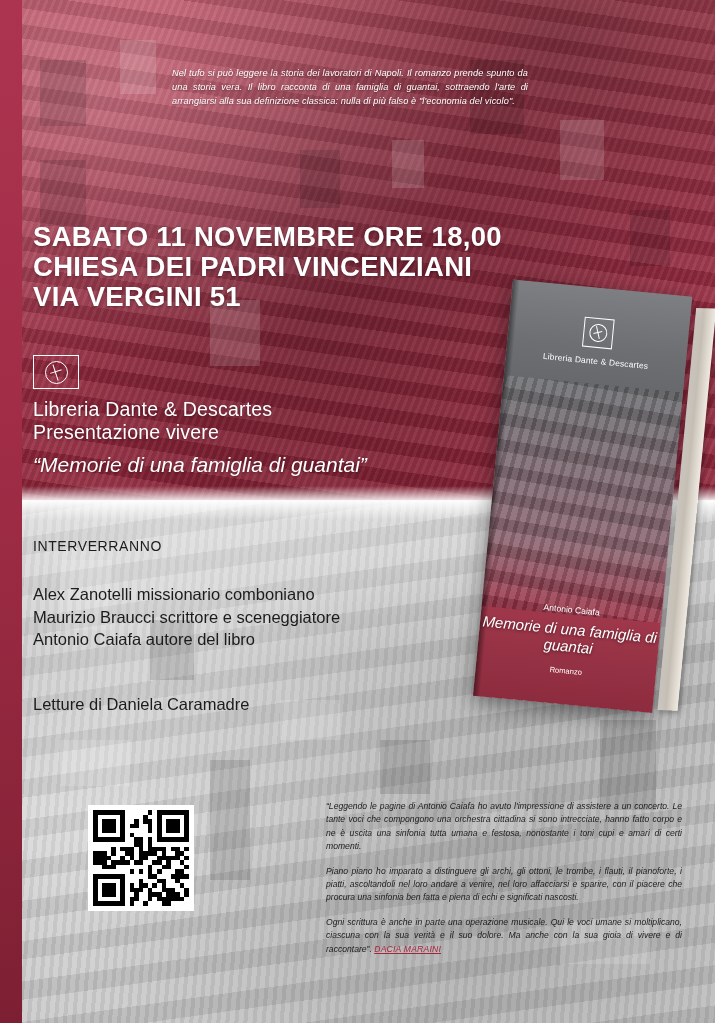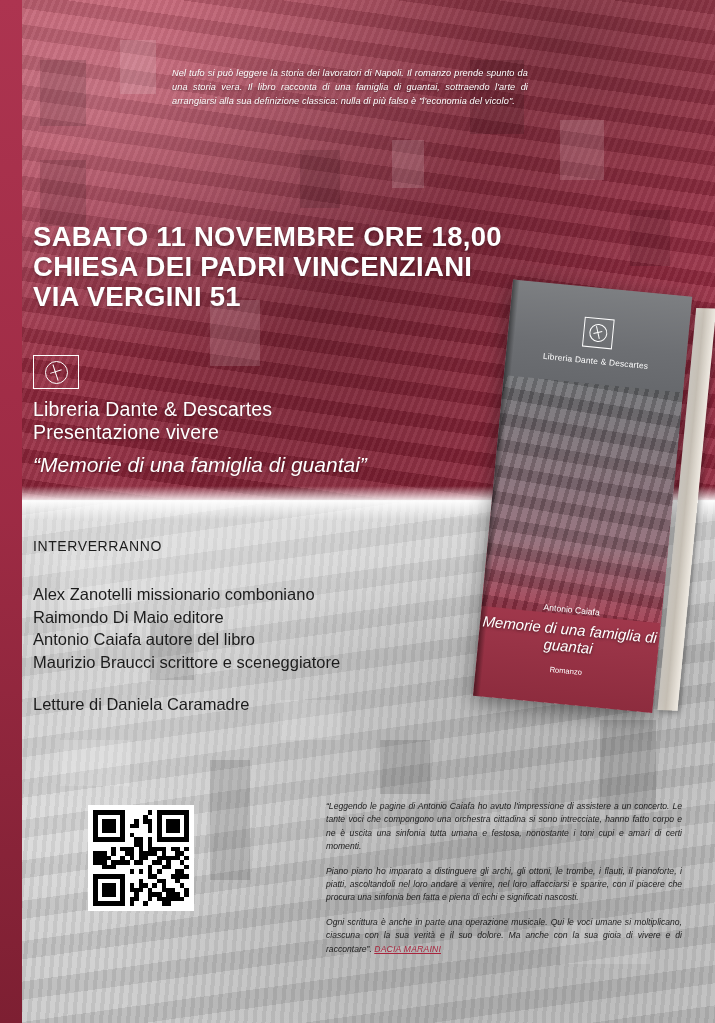--- a/index.html
+++ b/index.html
@@ -364,23 +364,22 @@
   <div class="pub">
     <div class="l1">Libreria Dante &amp; Descartes</div>
     <div class="l2">Presentazione vivere</div>
     <div class="l3">“Memorie di una famiglia di guantai”</div>
   </div>
 
   <div class="interverranno">INTERVERRANNO</div>
 
   <div class="speakers">
     <div>Alex Zanotelli missionario comboniano</div>
-    <div>Raimondo Di Maio editore</div>
+    <div>Maurizio Braucci scrittore e sceneggiatore</div>
     <div>Antonio Caiafa autore del libro</div>
-    <div>Maurizio Braucci scrittore e sceneggiatore</div>
   </div>
 
   <div class="readings">Letture di Daniela Caramadre</div>
 
   <div class="qr">
     <div class="qr-grid" id="qr-grid">
         <i class="on"></i>
         <i class="on"></i>
         <i class="on"></i>
         <i class="on"></i>

